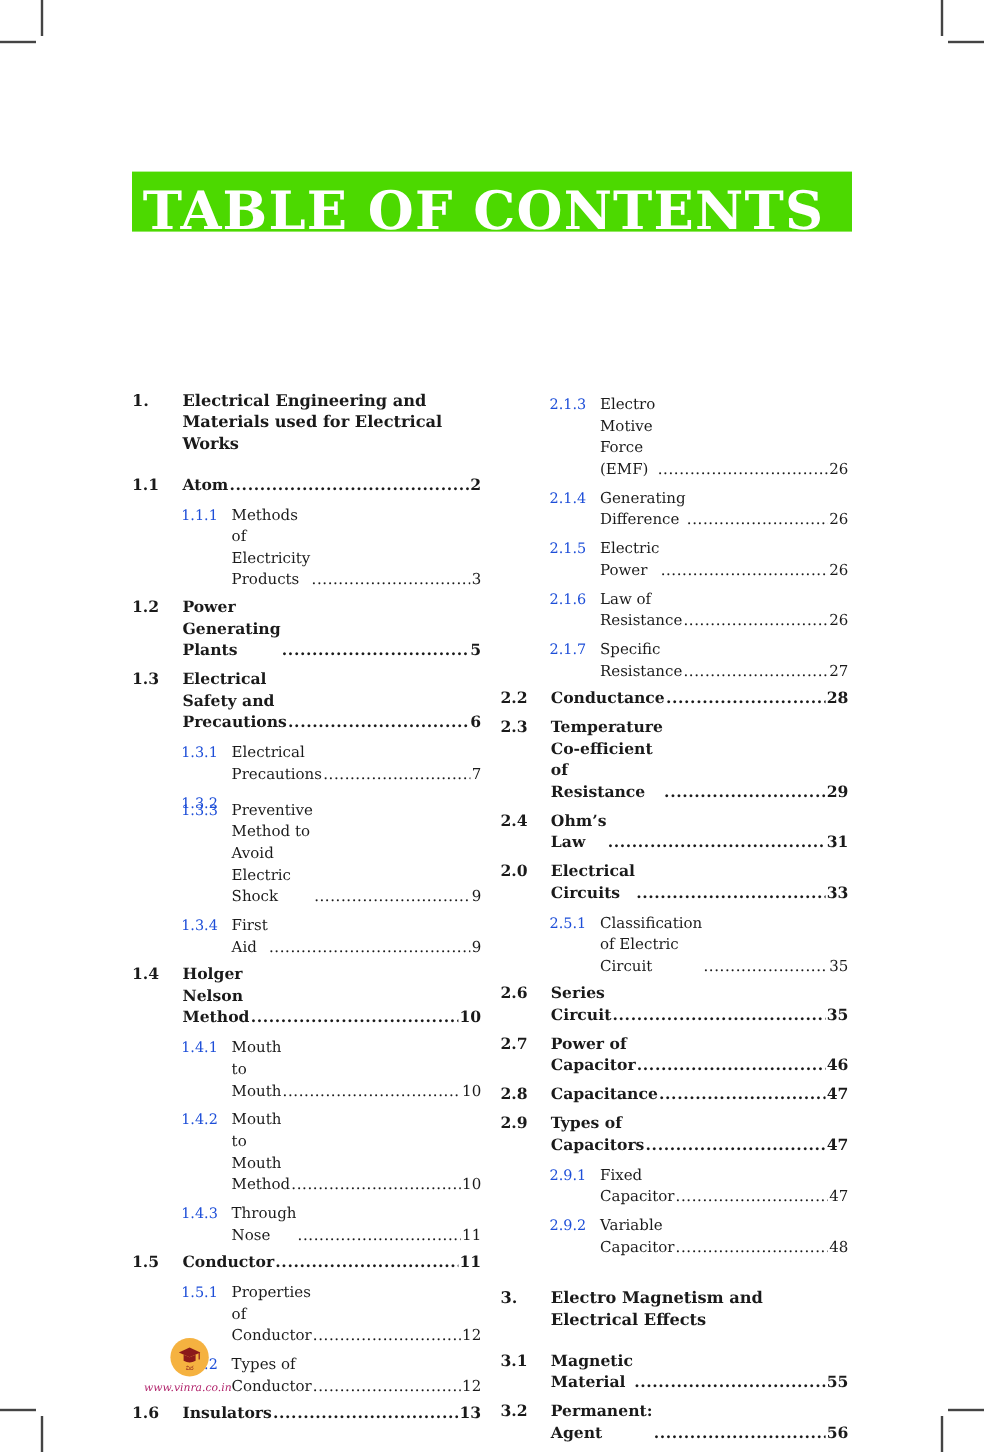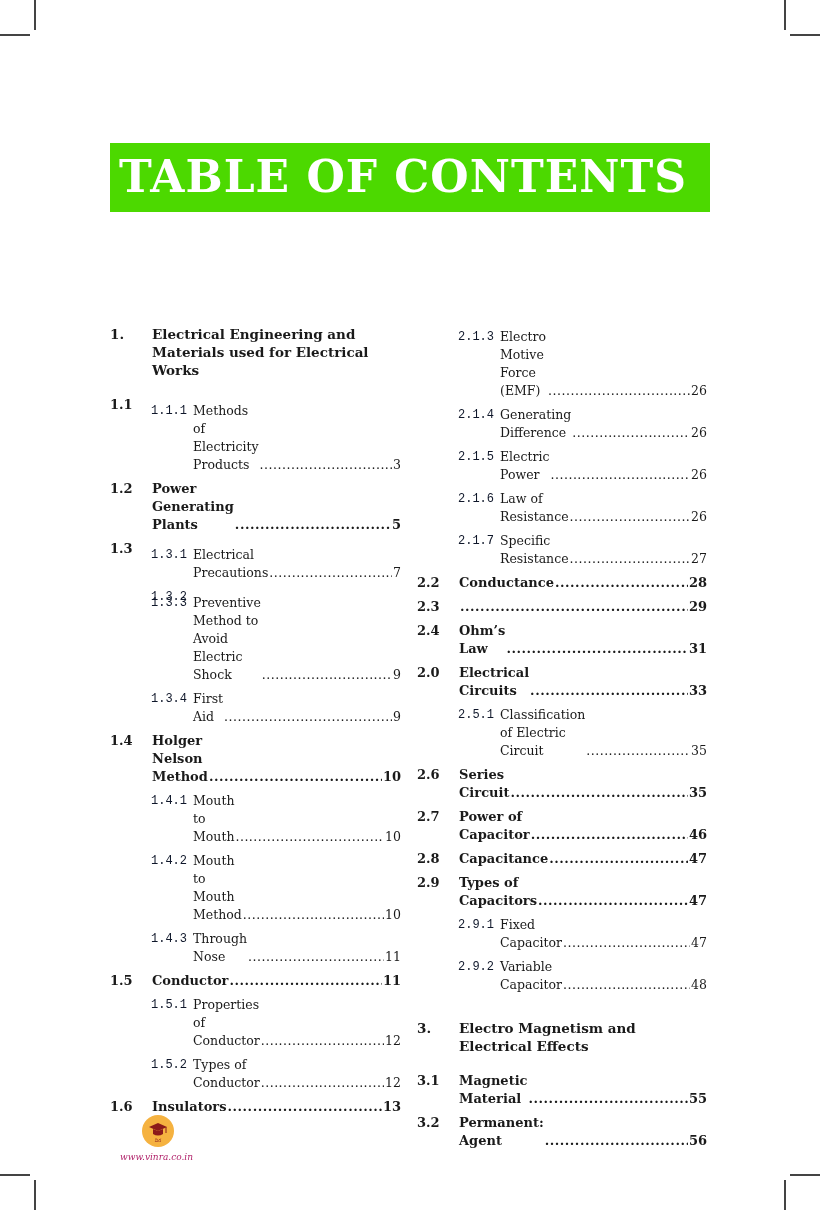--- a/index.html
+++ b/index.html
@@ -6,21 +6,21 @@
     body {
       width: 820px; height: 1210px; position: relative; overflow: hidden;
       background: #ffffff; color: #1a1a1a;
       font-family: "DejaVu Serif", "Liberation Serif", serif;
     }
     .crop { position: absolute; background: #444; }
     .crop.v { width: 2px; }
     .crop.h { height: 2px; }
 
     .banner {
-      position: absolute; left: 110px; top: 143px; width: 600px; height: 69px;
+      position: absolute; left: 110px; top: 143px; width: 600px; height: 50px;
       background: #4cd900;
     }
     .banner-title {
       position: absolute; left: 9px; top: 6px;
       font-family: "DejaVu Serif", "Liberation Serif", serif;
       font-weight: bold; font-size: 44px; letter-spacing: 1px;
       color: #ffffff; line-height: 56px; white-space: nowrap;
     }
 
     .col { position: absolute; top: 325px; }
@@ -29,21 +29,21 @@
 
     .chapter { position: relative; font-weight: bold; font-size: 13.5px; line-height: 18px; margin-bottom: 14px; }
     .chapter .num { position: absolute; left: 0; top: 0; }
     .chapter .title { margin-left: 42px; }
     .chapter.spaced { margin-top: 22px; }
 
     .entry { position: relative; font-size: 13px; line-height: 18px; padding: 3px 0; }
     .entry .num { position: absolute; left: 0; top: 3px; }
     .entry .body { margin-left: 42px; display: flex; align-items: flex-end; }
     .entry.sub { font-size: 12.5px; }
-    .entry.sub .num { left: 41px; color: #0f172a; font-size: 12px; font-family: Liberation Mono, monospace; }
+    .entry.sub .num { left: 41px; color: #1d4ed8; font-size: 12px; }
     .entry.sub .body { margin-left: 83px; }
     .entry.bold { font-weight: bold; }
     .entry .label { flex: 0 1 auto; }
     .entry .dots {
       flex: 1 1 auto; overflow: hidden; white-space: nowrap;
       margin: 0 1px; min-width: 6px;
     }
     .entry .dots::before {
       content: "........................................................................................................................";
       letter-spacing: 0.5px;
@@ -76,39 +76,49 @@
   <div class="banner-title">TABLE OF CONTENTS</div>
 </div>
 
 <div class="col left" id="col-left">
     <div class="chapter">
       <span class="num">1.</span>
       <div class="title">Electrical Engineering and Materials used for Electrical Works</div>
     </div>
     <div class="entry bold">
       <span class="num">1.1</span>
+      <div class="body">
+        <span class="label">Atom</span>
+        <span class="dots"></span>
+        <span class="page">2</span>
+      </div>
     </div>
     <div class="entry sub">
       <span class="num">1.1.1</span>
       <div class="body">
         <span class="label">Methods of Electricity Products</span>
         <span class="dots"></span>
         <span class="page">3</span>
       </div>
     </div>
     <div class="entry bold">
       <span class="num">1.2</span>
       <div class="body">
         <span class="label">Power Generating Plants</span>
         <span class="dots"></span>
         <span class="page">5</span>
       </div>
     </div>
     <div class="entry bold">
       <span class="num">1.3</span>
+      <div class="body">
+        <span class="label">Electrical Safety and Precautions</span>
+        <span class="dots"></span>
+        <span class="page">6</span>
+      </div>
     </div>
     <div class="entry sub">
       <span class="num">1.3.1</span>
       <div class="body">
         <span class="label">Electrical Precautions</span>
         <span class="dots"></span>
         <span class="page">7</span>
       </div>
     </div>
     <div class="entry sub">
@@ -240,20 +250,21 @@
       <span class="num">2.2</span>
       <div class="body">
         <span class="label">Conductance</span>
         <span class="dots"></span>
         <span class="page">28</span>
       </div>
     </div>
     <div class="entry bold">
       <span class="num">2.3</span>
       <div class="body">
+        <span class="label">Temperature Co-efficient of Resistance</span>
         <span class="dots"></span>
         <span class="page">29</span>
       </div>
     </div>
     <div class="entry bold">
       <span class="num">2.4</span>
       <div class="body">
         <span class="label">Ohm’s Law</span>
         <span class="dots"></span>
         <span class="page">31</span>

